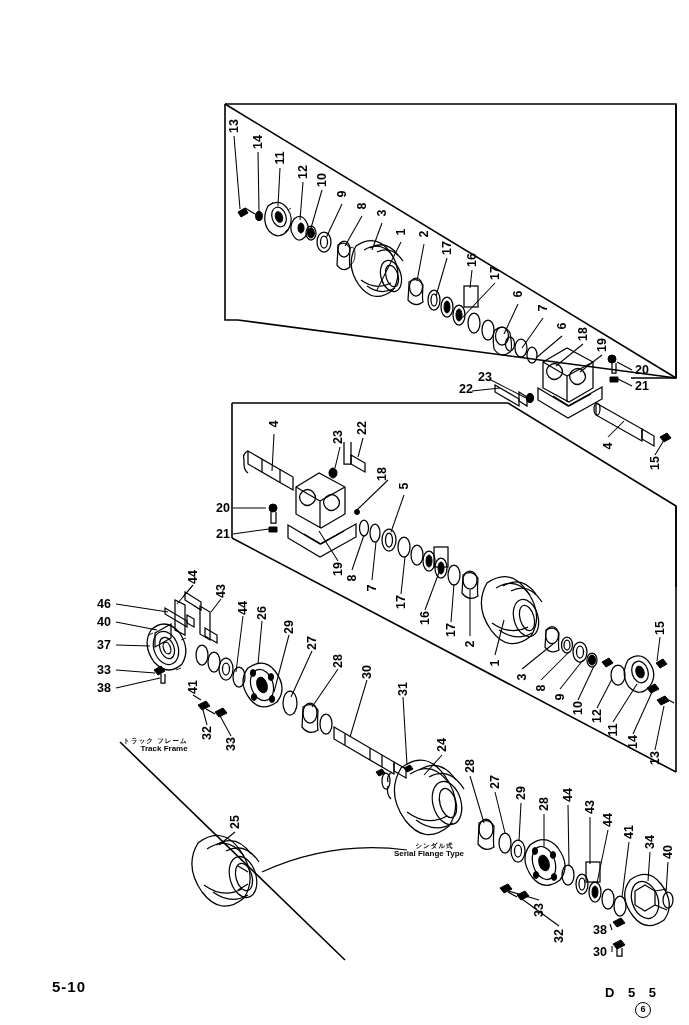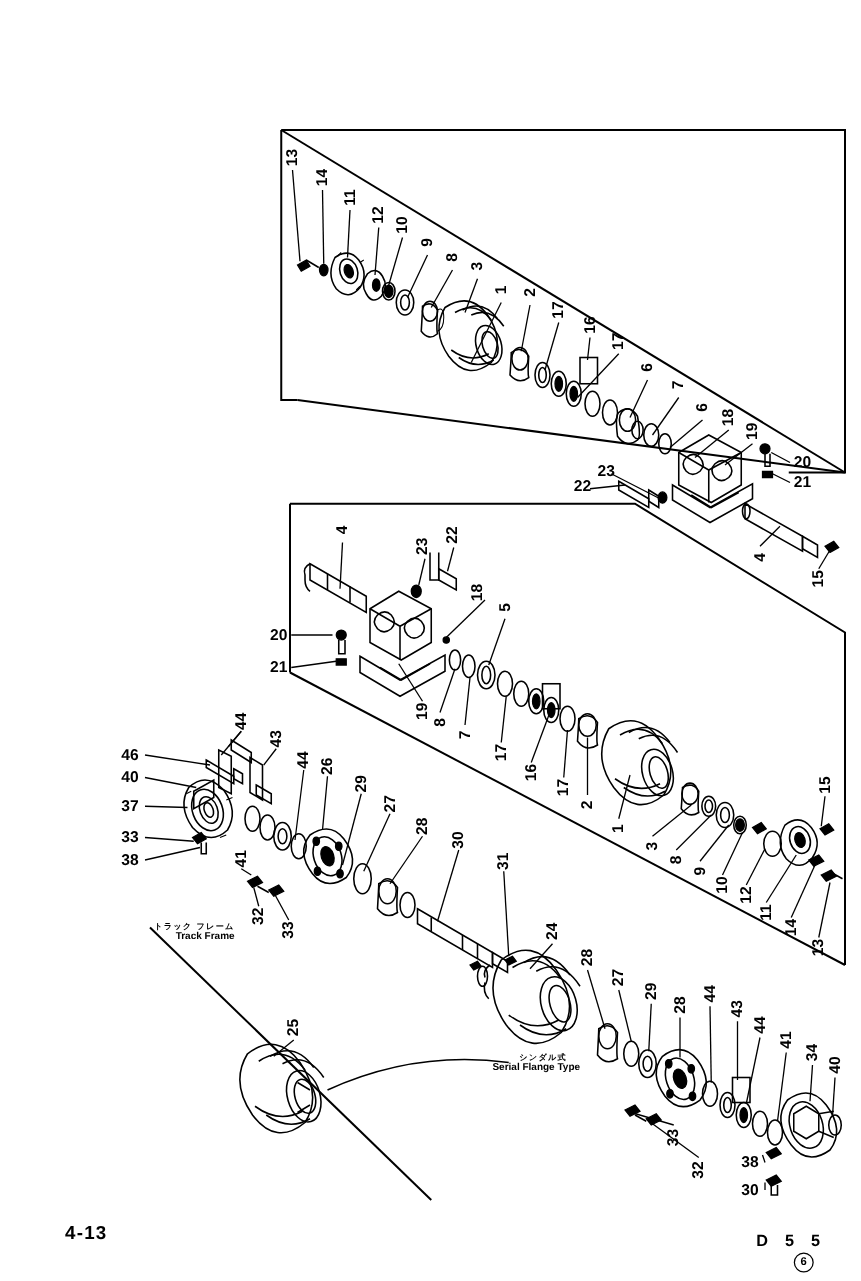--- a/index.html
+++ b/index.html
@@ -528,17 +528,17 @@
       <div class="jplab" style="left: 150px; top: 738px;">
         <div class="k">トラック フレーム</div>
         <div class="e">Track Frame</div>
       </div>
       <div class="jplab" style="left: 429px; top: 843px;">
         <div class="k">シンダル式</div>
         <div class="e">Serial Flange Type</div>
       </div>
     </div>
 
-  <div class="pageno">4-13</div>
+  <div class="pageno">5-10</div>
   <div class="modelcode">D 5 5</div>
   <div class="circnum">6</div>
 
 </div>
 
 </body></html>

